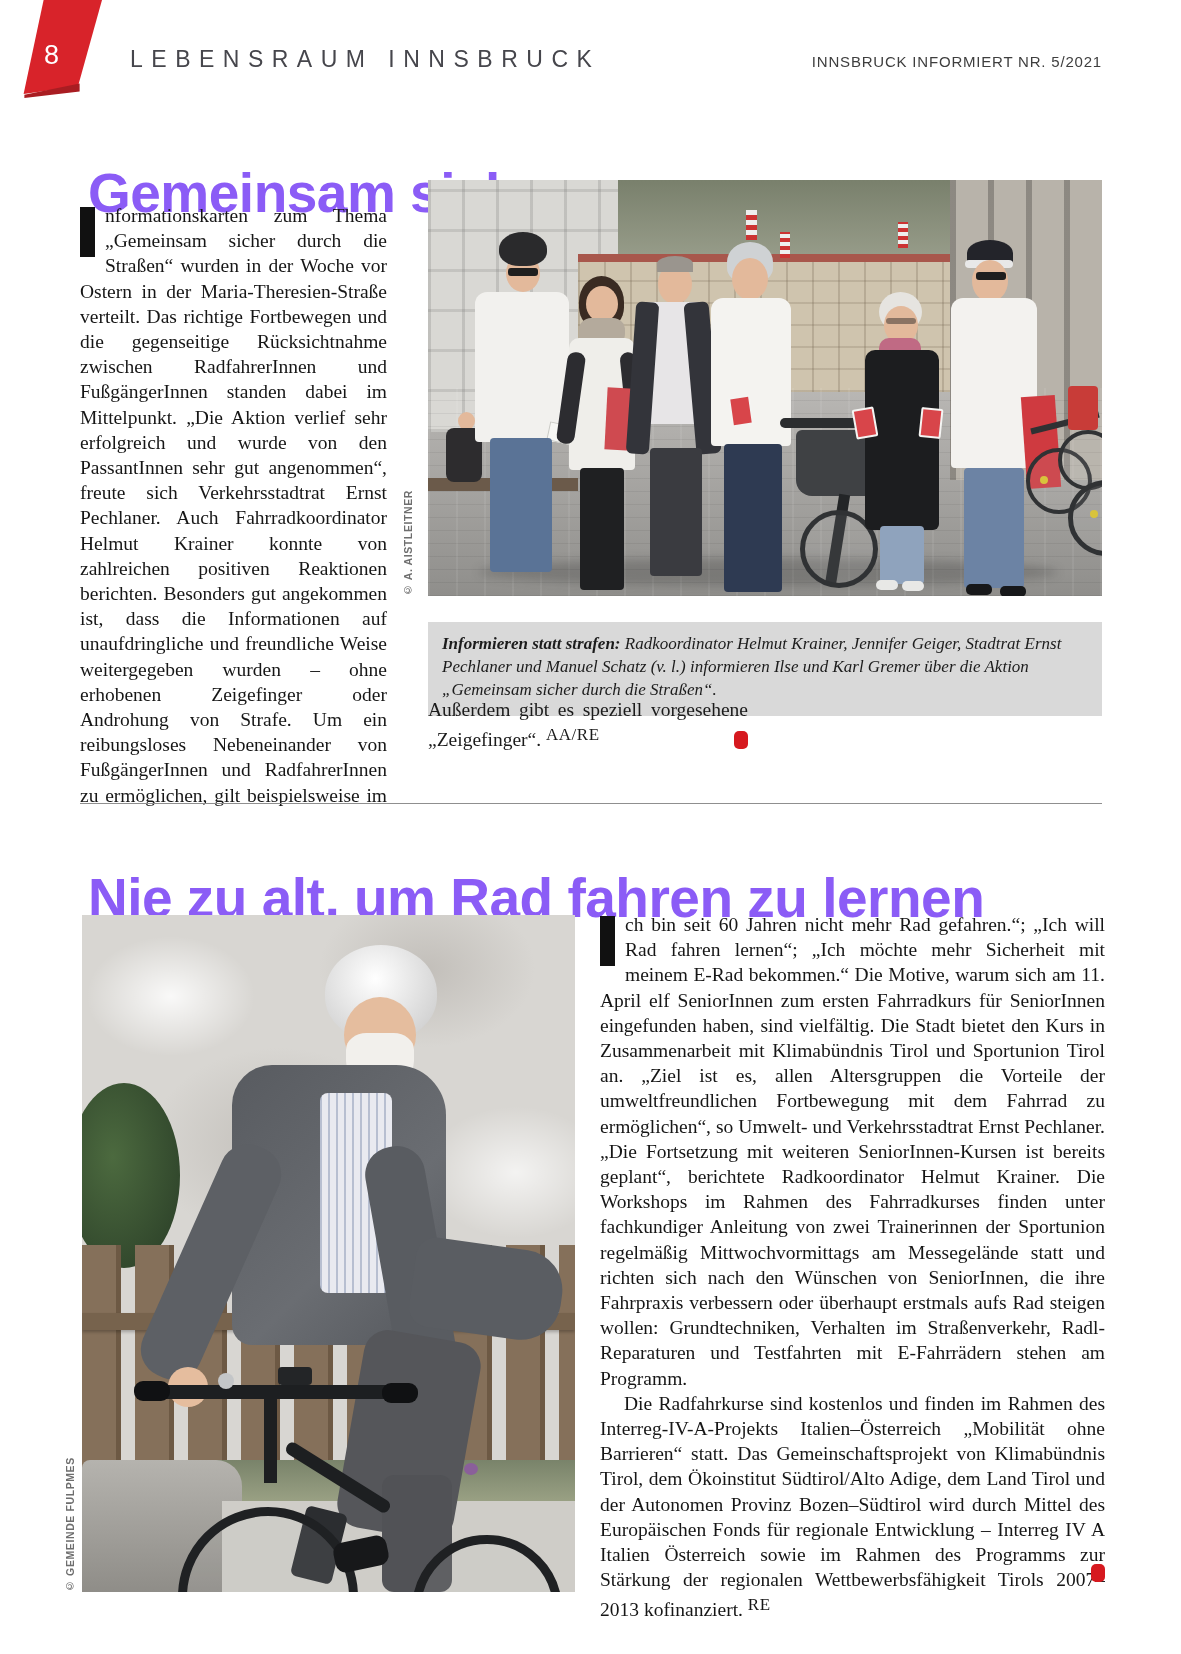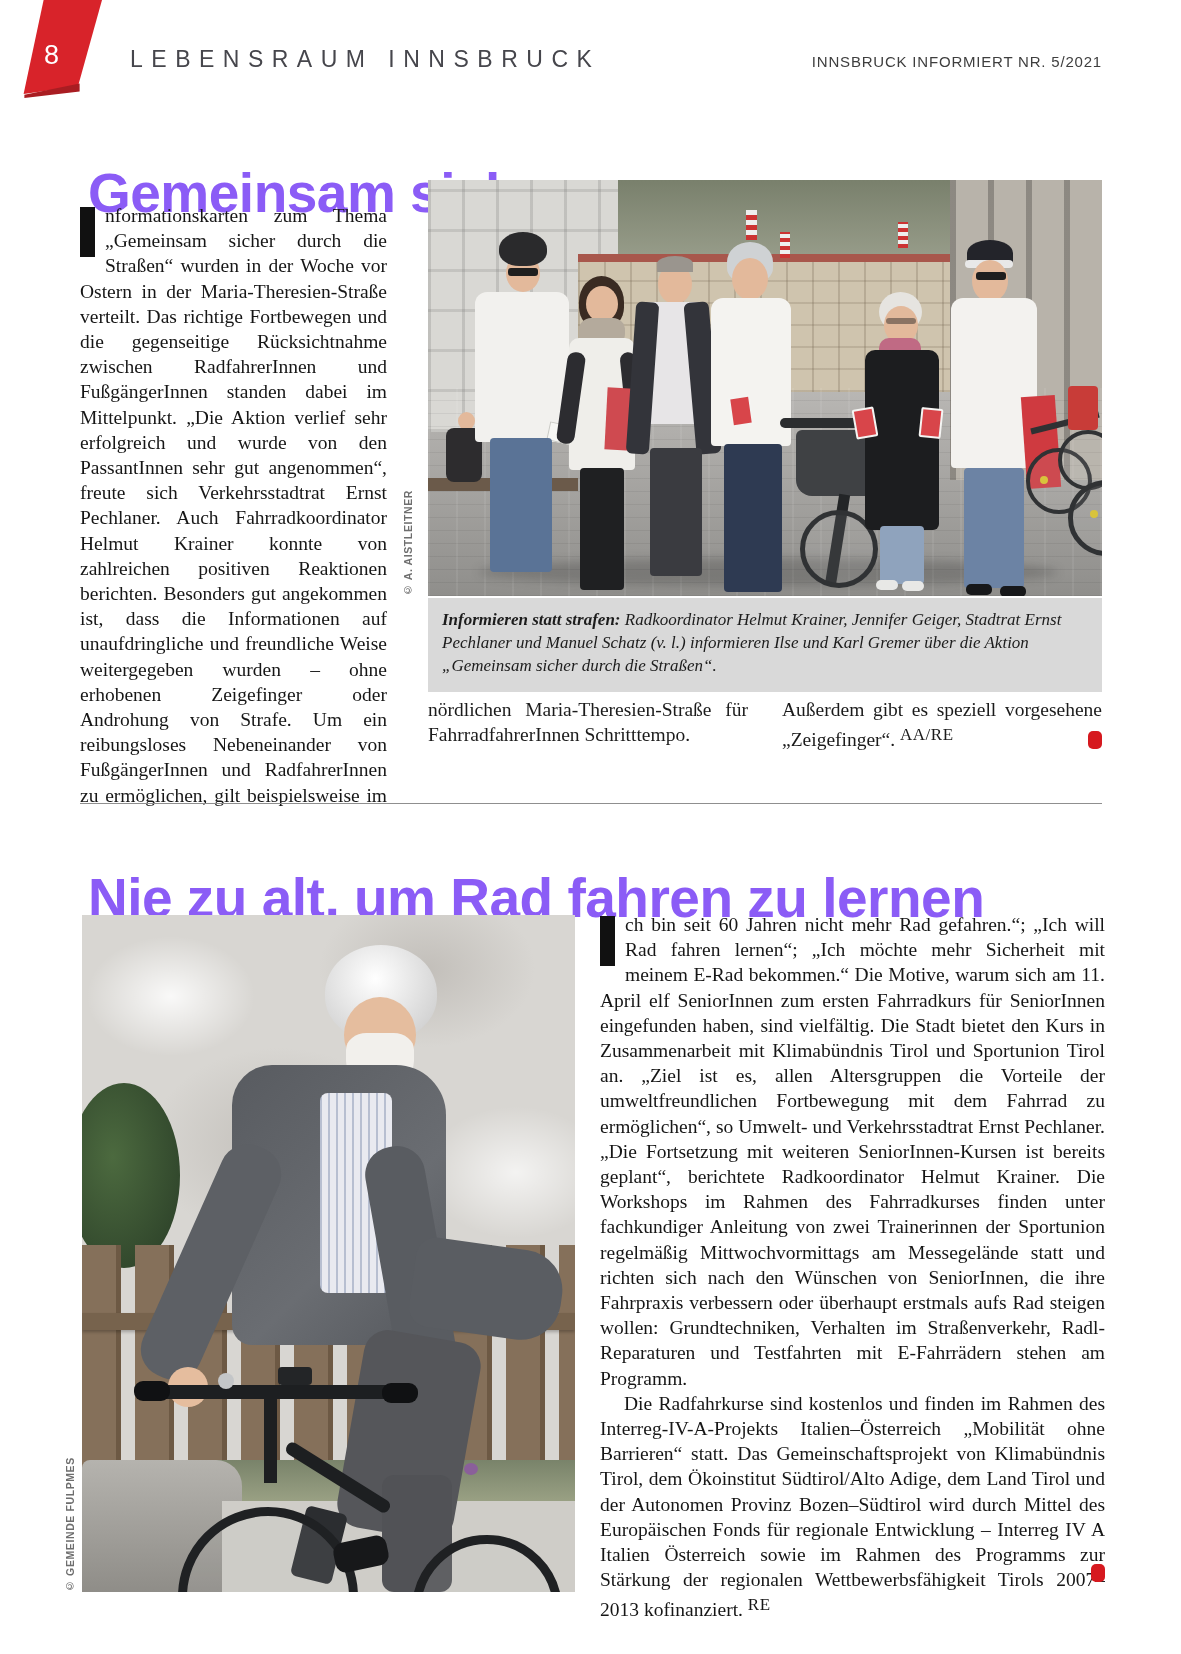--- a/index.html
+++ b/index.html
@@ -29,21 +29,21 @@
   .redsq { position:absolute; width:14px; height:18px; border-radius:5px; background:#d6191f; }
   .rule { position:absolute; left:80px; width:1022px; height:1px; background:#8f8f8f; }
   .vcredit { position:absolute; writing-mode:vertical-rl; transform:rotate(180deg);
           font-family:"Liberation Sans", sans-serif; font-size:10.5px; font-weight:bold;
           letter-spacing:0.6px; color:#6e6e6e; white-space:nowrap; }
 
   
   .a1-col1 { left:80px; top:203px; width:307px; height:604px; overflow:hidden; }
   .photo1 { position:absolute; left:428px; top:180px; width:674px; height:416px; overflow:hidden;
             background:linear-gradient(180deg,#d6d8d8 0%, #c9c9c6 30%, #b5b3b0 55%, #8f8e8b 100%); }
-  .caption-box { position:absolute; left:428px; top:598px; width:674px; height:94px;
+  .caption-box { position:absolute; left:428px; top:622px; width:674px; height:94px;
             background:#d9d9d9; padding:10px 14px; font-style:italic; font-size:17px;
             line-height:23px; color:#1c1c1c; }
   .caption-box b { font-style:italic; }
   .a1-cont { position:absolute; left:428px; top:697px; width:674px; display:flex; gap:34px; }
   .a1-col2 { position:relative; width:320px; font-size:19.5px; line-height:25.2px; text-align:justify; }
   .a1-col3 { position:relative; width:320px; font-size:19.5px; line-height:25.2px; text-align:justify; }
 
   
   .photo2 { position:absolute; left:82px; top:915px; width:493px; height:677px; overflow:hidden;
             background-color:#d8d6d2;
@@ -166,21 +166,20 @@
   </div>
 
   <div class="vcredit" style="left:402px;top:462px;height:134px;">© A. AISTLEITNER</div>
 
   <div class="caption-box">
     <b>Informieren statt strafen:</b>
     <span>Radkoordinator Helmut Krainer, Jennifer Geiger, Stadtrat Ernst Pechlaner und Manuel Schatz (v. l.) informieren Ilse und Karl Gremer über die Aktion „Gemeinsam sicher durch die Straßen“.</span>
   </div>
 
   <div class="a1-cont">
-    <div class="a1-col2">nördlichen Maria-Theresien-Straße für FahrradfahrerInnen Schritttempo.</div>
     <div class="a1-col3">
       <span>Außerdem gibt es speziell vorgesehene „Zeigefinger“.</span>
       <span class="sup-byline">AA/RE</span>
       <span class="redsq" style="right:0;top:34px;"></span>
     </div>
   </div>
 
   <div class="rule" style="top:803px;"></div>
 
   <h1 class="headline" style="top:833px;">Nie zu alt, um Rad fahren zu lernen</h1>

